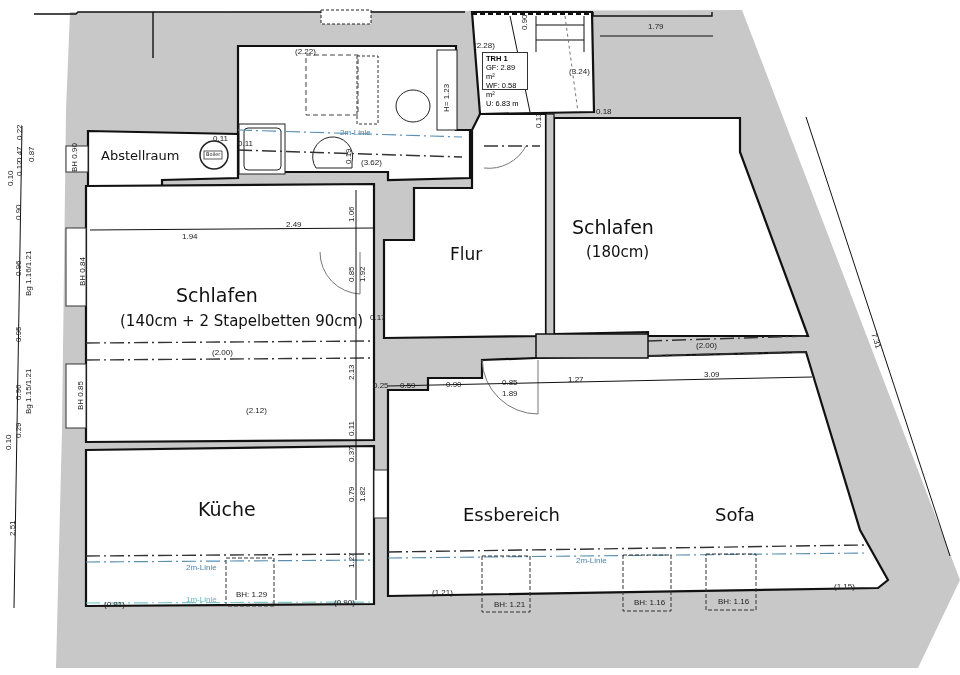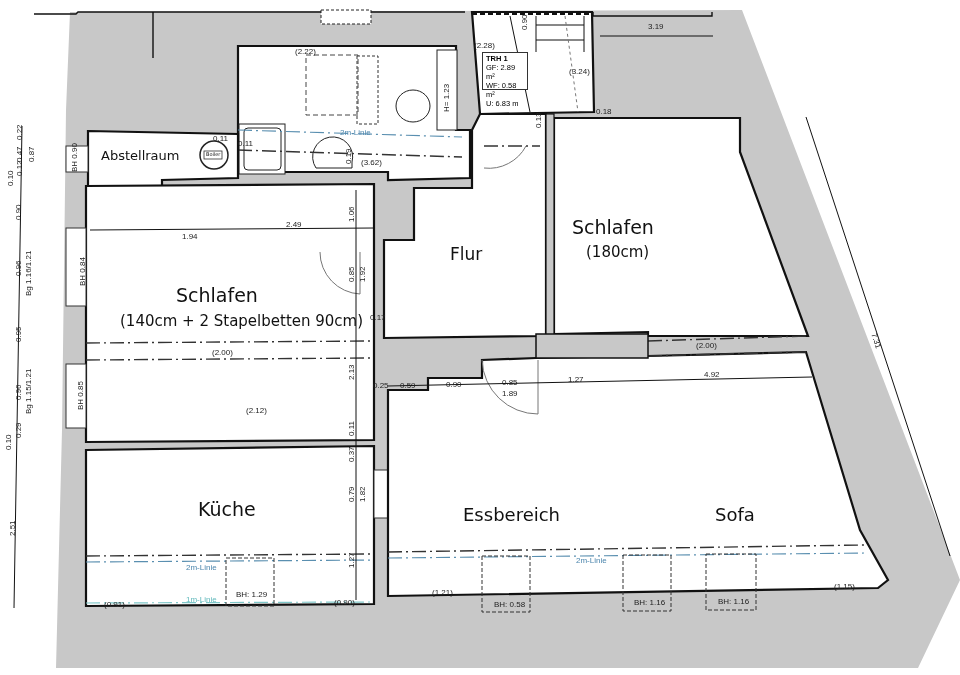--- a/index.html
+++ b/index.html
@@ -117,21 +117,21 @@
 
 <div class="lbl room-title" style="left:198px;top:498px">Küche</div>
 <div class="dim blue" style="left:186px;top:563px">2m-Linie</div>
 <div class="dim teal" style="left:186px;top:595px">1m-Linie</div>
 <div class="dim" style="left:236px;top:590px">BH: 1.29</div>
 <div class="dim" style="left:104px;top:600px">(0.91)</div>
 <div class="dim" style="left:334px;top:598px">(0.90)</div>
 
 <div class="lbl room-title" style="left:463px;top:504px;font-size:18px">Essbereich</div>
 <div class="dim" style="left:432px;top:588px">(1.21)</div>
-<div class="dim" style="left:494px;top:600px">BH: 0.58</div>
+<div class="dim" style="left:494px;top:600px">BH: 1.21</div>
 
 <div class="lbl room-title" style="left:715px;top:504px;font-size:18px">Sofa</div>
 <div class="dim" style="left:834px;top:582px">(1.15)</div>
 <div class="dim" style="left:634px;top:598px">BH: 1.16</div>
 <div class="dim" style="left:718px;top:597px">BH: 1.16</div>
 <div class="dim blue" style="left:576px;top:556px">2m-Linie</div>
 
 <div class="dim" style="left:295px;top:47px">(2.22)</div>
 <div class="dim" style="left:361px;top:158px">(3.62)</div>
 <div class="dim blue" style="left:340px;top:128px">2m-Linie</div>
@@ -142,21 +142,21 @@
 
 <div class="trh">
   <b>TRH 1</b><br>
   <span>GF: 2.89 m²</span><br>
   <span>WF: 0.58 m²</span><br>
   <span>U: 6.83 m</span>
 </div>
 <div class="dim" style="left:474px;top:41px">(2.28)</div>
 <div class="dim" style="left:569px;top:67px">(3.24)</div>
 <div class="dim dim-v" style="left:520px;top:30px">0.90</div>
-<div class="dim" style="left:648px;top:22px">3.19</div>
+<div class="dim" style="left:648px;top:22px">1.79</div>
 
 <div class="dim dim-v" style="left:15px;top:140px">0.22</div>
 <div class="dim dim-v" style="left:15px;top:162px">0.47</div>
 <div class="dim dim-v" style="left:27px;top:162px">0.87</div>
 <div class="dim dim-v" style="left:15px;top:176px">0.12</div>
 <div class="dim dim-v" style="left:6px;top:186px">0.10</div>
 <div class="dim dim-v" style="left:14px;top:220px">0.90</div>
 <div class="dim dim-v" style="left:14px;top:276px">0.96</div>
 <div class="dim dim-v" style="left:24px;top:296px">Bg 1.16/1.21</div>
 <div class="dim dim-v" style="left:14px;top:342px">0.95</div>
@@ -183,17 +183,17 @@
 <div class="dim dim-v" style="left:347px;top:502px">0.79</div>
 <div class="dim dim-v" style="left:358px;top:502px">1.82</div>
 <div class="dim dim-v" style="left:347px;top:568px">1.27</div>
 
 <div class="dim" style="left:373px;top:381px">0.25</div>
 <div class="dim" style="left:400px;top:381px">0.59</div>
 <div class="dim" style="left:446px;top:380px">0.90</div>
 <div class="dim" style="left:502px;top:378px">0.85</div>
 <div class="dim" style="left:502px;top:389px">1.89</div>
 <div class="dim" style="left:568px;top:375px">1.27</div>
-<div class="dim" style="left:704px;top:370px">4.92</div>
+<div class="dim" style="left:704px;top:370px">3.09</div>
 
 <div class="dim" style="left:878px;top:332px;transform:rotate(72deg);transform-origin:left top">7.31</div>
 <div class="dim dim-v" style="left:534px;top:128px">0.13</div>
 <div class="dim" style="left:596px;top:107px">0.18</div>
 
 </body></html>

